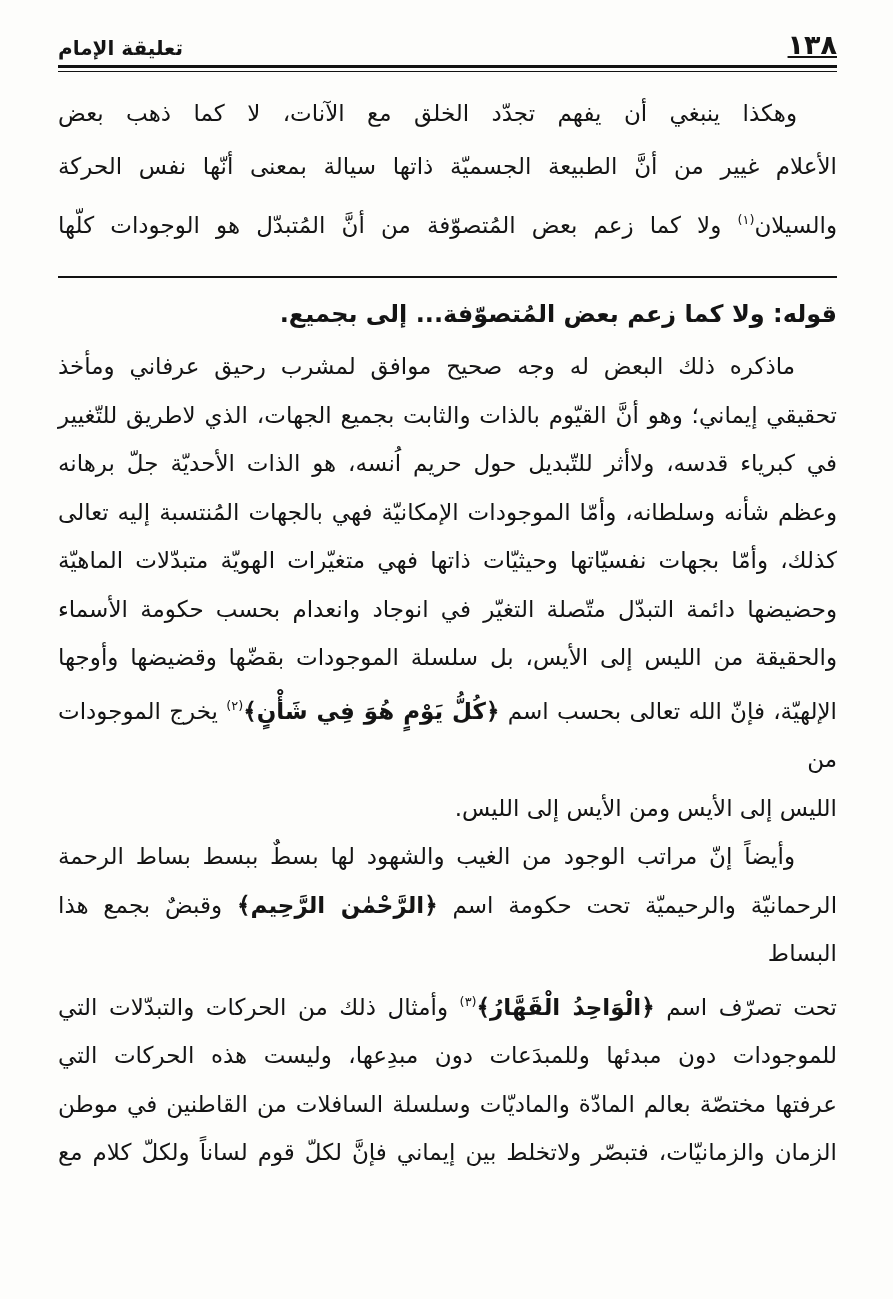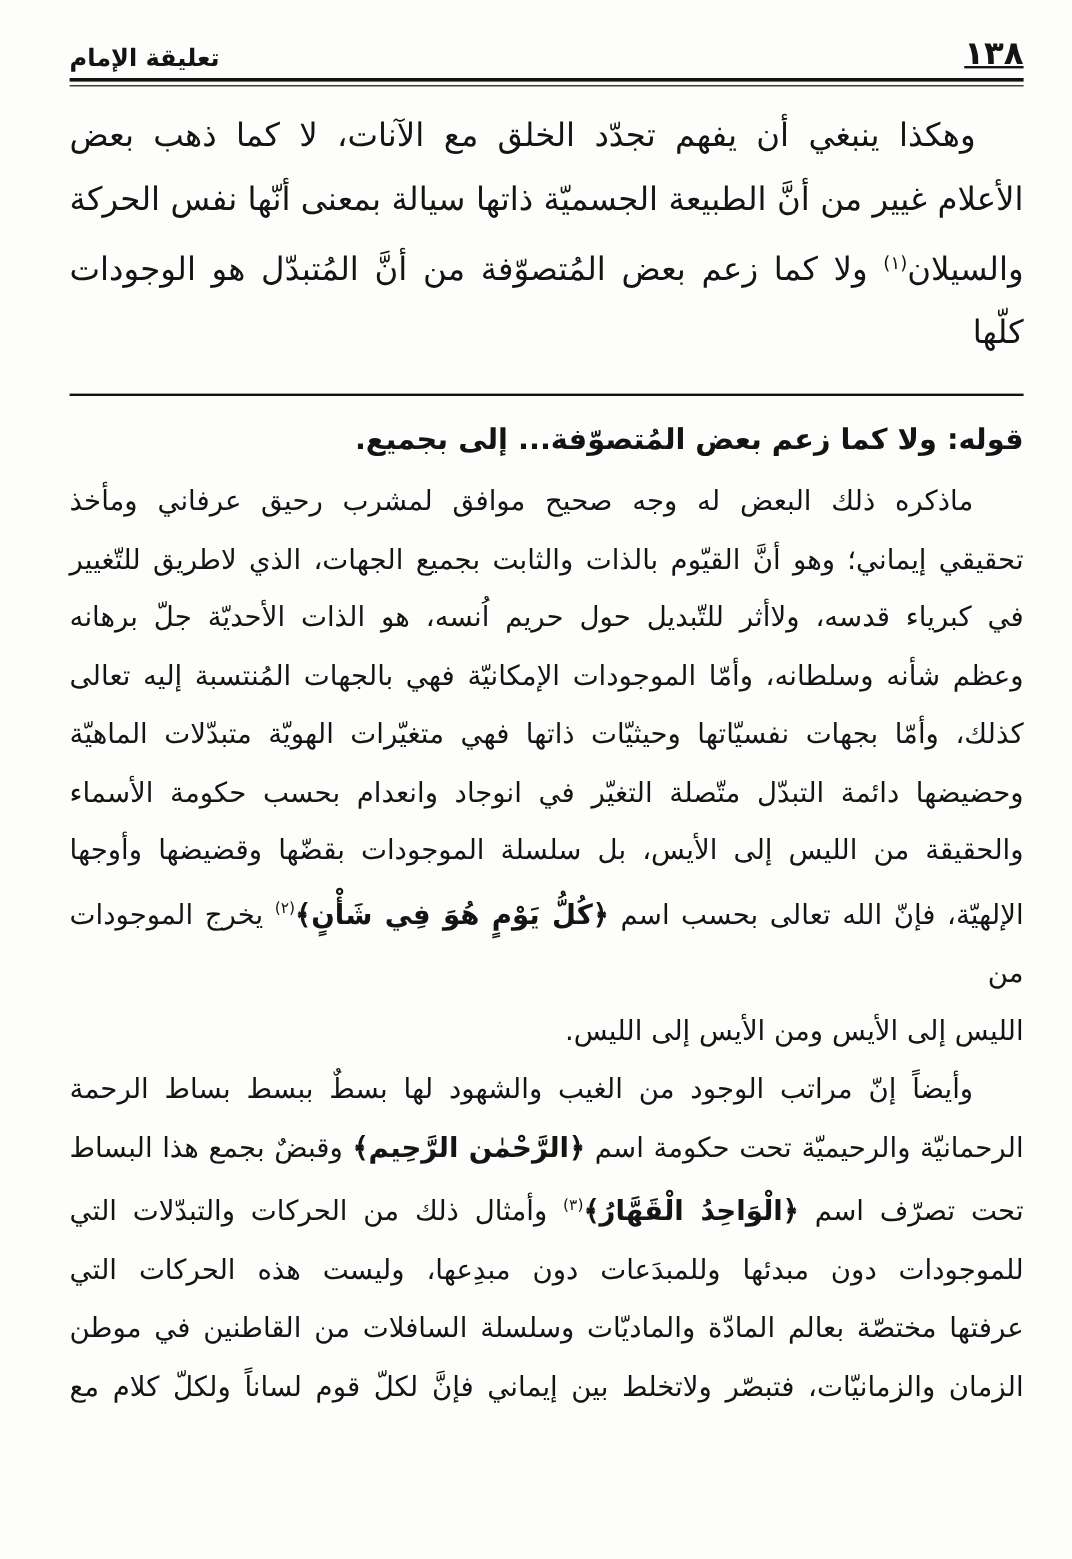--- a/index.html
+++ b/index.html
@@ -8,21 +8,21 @@
     background: #ffffff;
   }
   .page {
     position: relative;
     box-sizing: border-box;
     width: 893px;
     height: 1299px;
     background: #fdfdfb;
     color: #141414;
     font-family: "DejaVu Sans", sans-serif;
-    padding: 26px 40px 0 58px;
+    padding: 26px 56px 0 58px;
     overflow: hidden;
   }
   
   .header {
     display: flex;
     justify-content: space-between;
     align-items: flex-end;
     height: 34px;
   }
   .header-title {
@@ -40,21 +40,21 @@
   .header-rule {
     margin-top: 5px;
     height: 3px;
     border-top: 3px solid #121212;
     border-bottom: 1px solid #121212;
   }
   
   .main-text {
     direction: rtl;
     margin-top: 15px;
-    font-size: 27px;
+    font-size: 23px;
     line-height: 53px;
   }
   .jline {
     text-align: justify;
     text-align-last: justify;
   }
   .rline {
     text-align: right;
   }
   .indent-main  { padding-right: 40px; }

